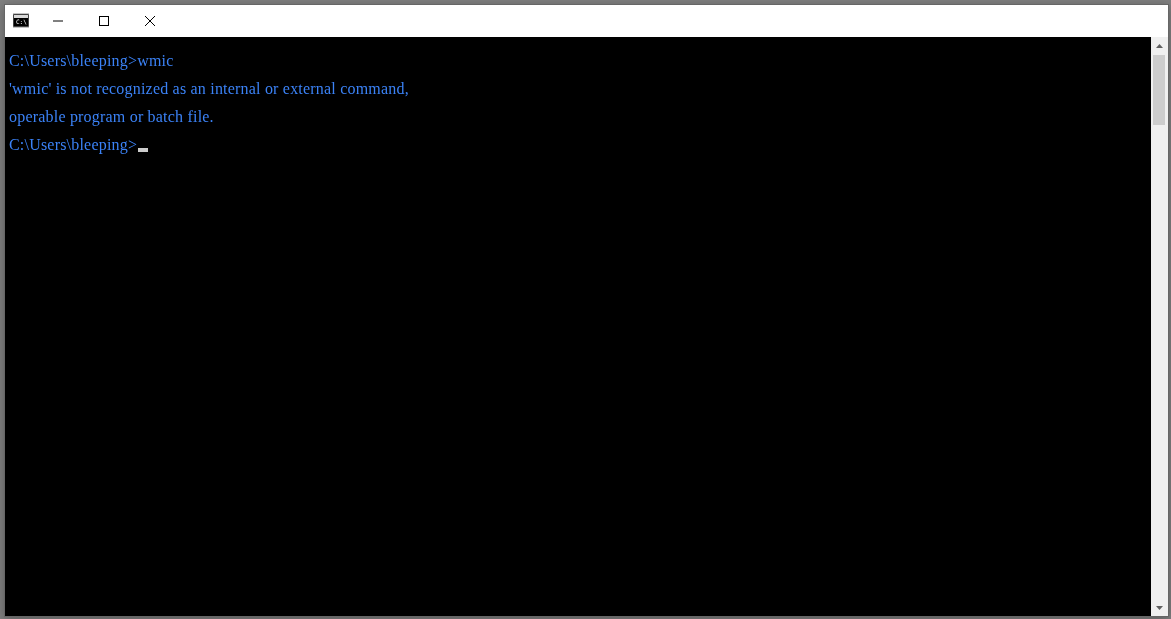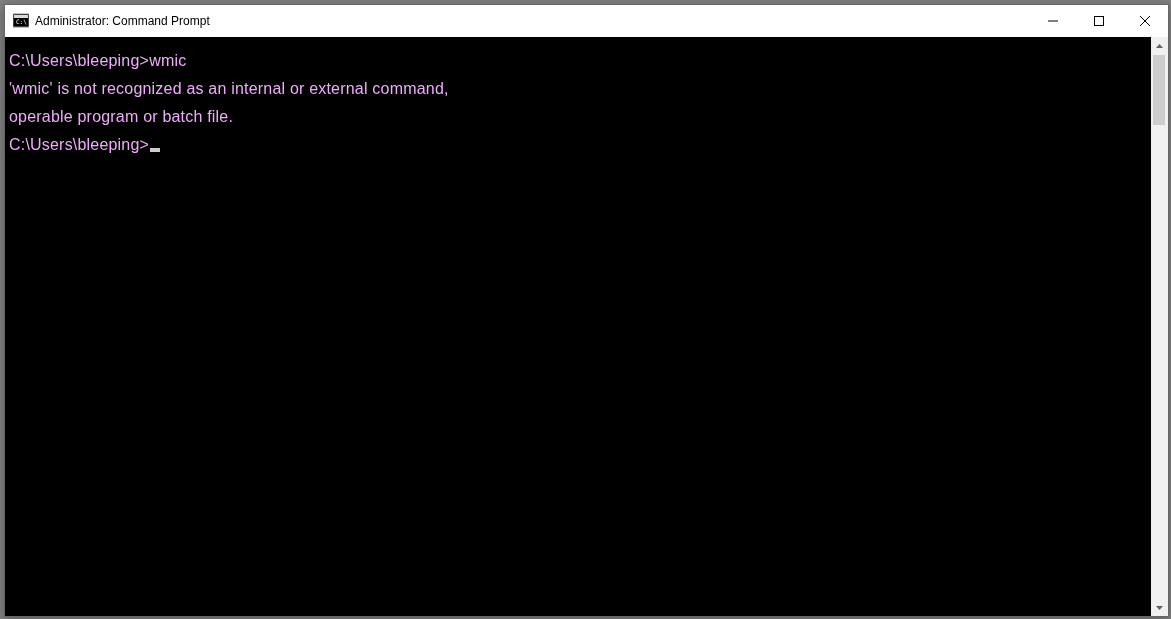--- a/index.html
+++ b/index.html
@@ -61,22 +61,22 @@
   }
   .titlebar-btn svg { display: block; }
   .client-area {
     flex: 1 1 auto;
     display: flex;
     min-height: 0;
   }
   .terminal {
     flex: 1 1 auto;
     background: #000000;
-    color: #f0abfc;
-    font-family: Liberation Sans, sans-serif;
+    color: #3b82f6;
+    font-family: Liberation Serif, serif;
     font-size: 16px;
     line-height: 28px;
     letter-spacing: 0.2px;
     padding: 10px 4px 8px 4px;
     white-space: pre;
     overflow: hidden;
   }
   .terminal .line { display: block; }
   .cursor {
     display: inline-block;
@@ -119,21 +119,20 @@
 <div class="window">
 
   <div class="titlebar">
     <span class="titlebar-icon">
       <svg viewBox="0 0 16 16" width="16" height="16">
         <rect x="0" y="1" width="16" height="13" fill="#000000" stroke="#888888" stroke-width="1"></rect>
         <rect x="1" y="2" width="14" height="3" fill="#d9d9d9"></rect>
         <text x="3" y="11" font-size="6" fill="#ffffff" font-family="monospace">C:\</text>
       </svg>
     </span>
-    <span class="titlebar-title">Administrator: Command Prompt</span>
     <div class="titlebar-controls">
       <div class="titlebar-btn">
         <svg width="10" height="10" viewBox="0 0 10 10">
             <line x1="0" y1="5" x2="10" y2="5" stroke="#000" stroke-width="1"></line>
           </svg>
       </div>
       <div class="titlebar-btn">
         <svg width="10" height="10" viewBox="0 0 10 10">
             <rect x="0.5" y="0.5" width="9" height="9" fill="none" stroke="#000" stroke-width="1"></rect>
           </svg>

